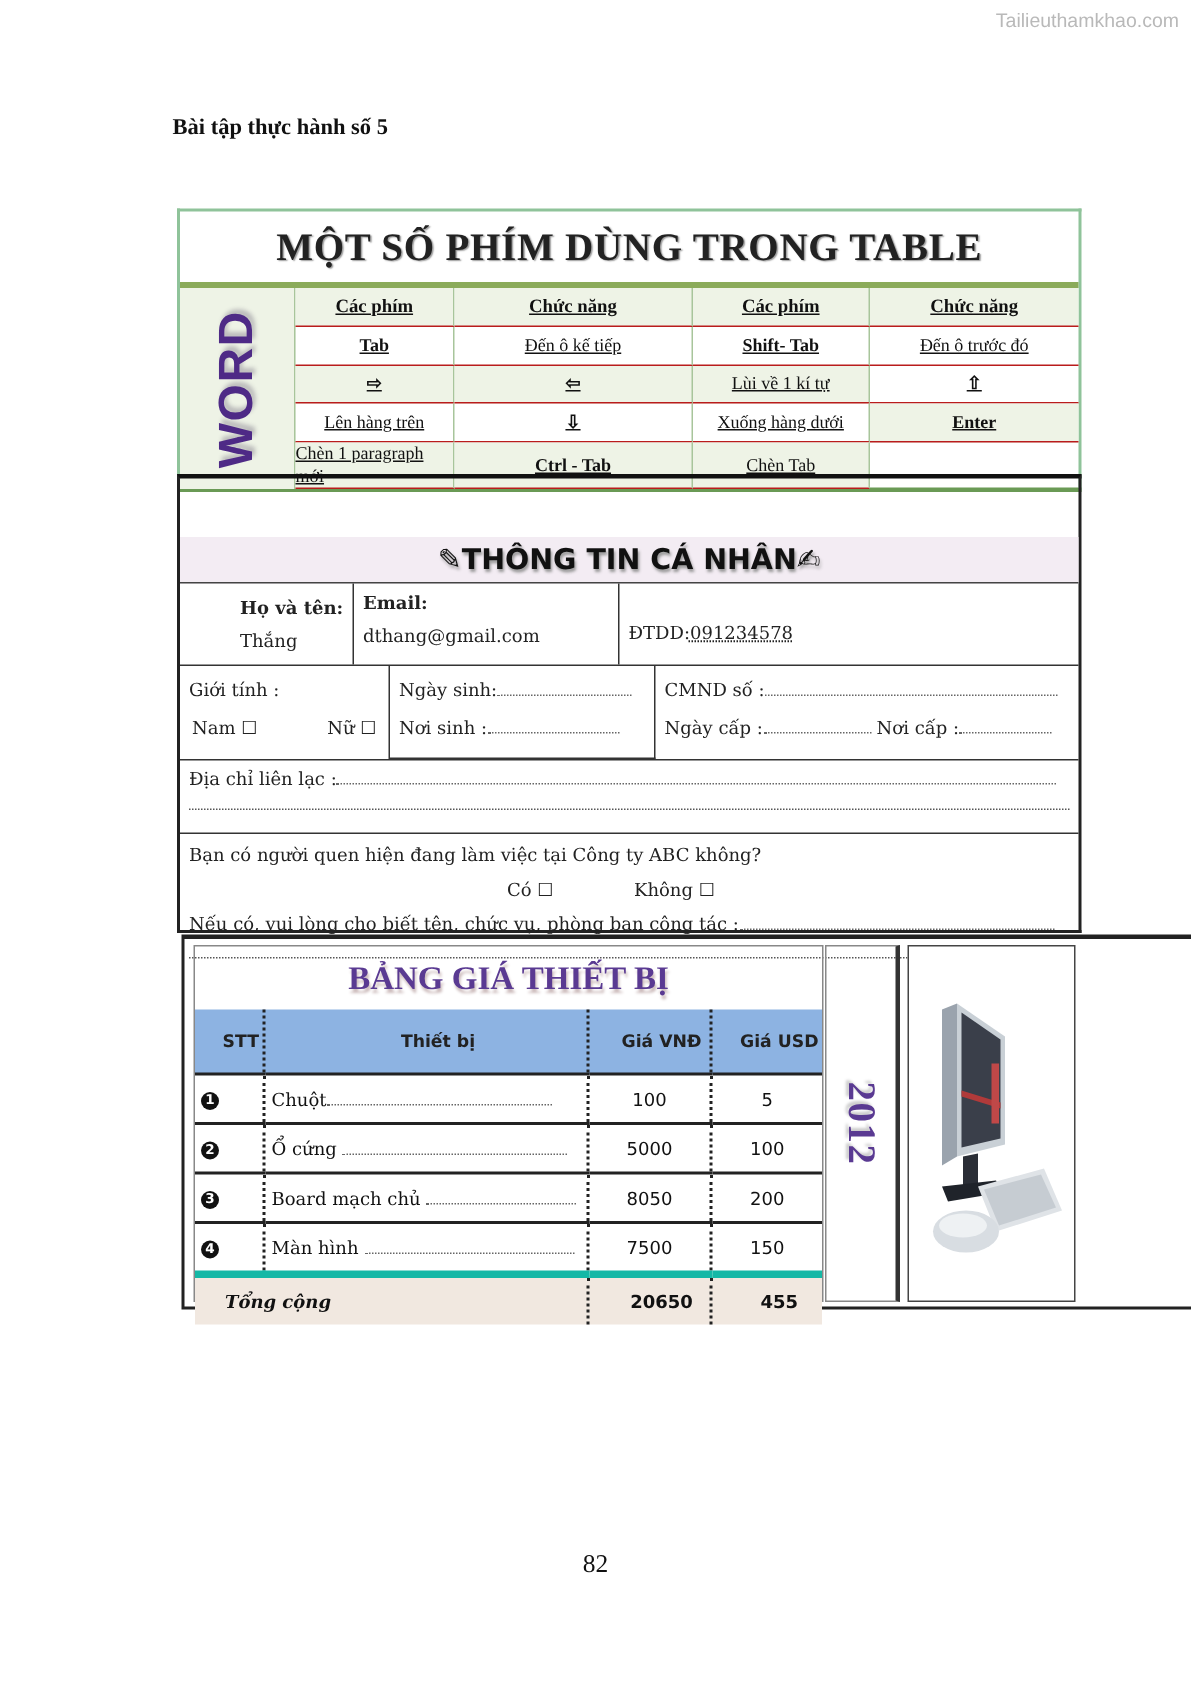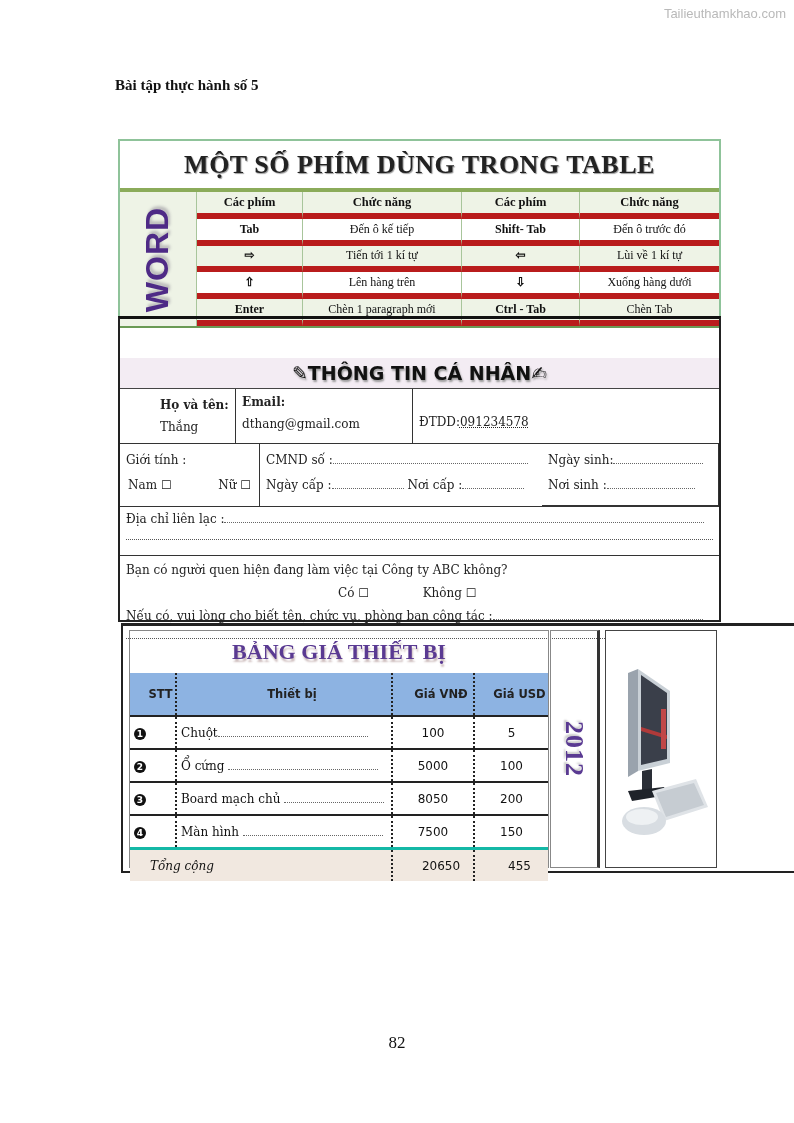--- a/index.html
+++ b/index.html
@@ -8,21 +8,21 @@
   .ex-title { position:absolute; left:115px; top:77px; font-size:15px; font-weight:bold; }
   .page-num { position:absolute; left:0; width:794px; top:1033px; text-align:center; font-size:17px; }
 
   
   .keys { position:absolute; left:118px; top:127px; width:603px; height:189px; border:2px solid #8fc39a; border-bottom:3px solid #6a9a55; box-sizing:border-box; background:#fff;margin-top:12px; }
   .keys-title { height:47px; border-bottom:4px solid #8bab5a; display:flex; align-items:center; justify-content:center; font-family:"Liberation Serif", serif; font-weight:bold; font-size:26px; letter-spacing:0.5px; color:#222; text-shadow:1px 1px 1px #999; }
   .keys-body { display:flex; height:134px; }
   .word-cell { width:76px; background:#eef3e6; border-right:1px solid #a8c59b; display:flex; align-items:center; justify-content:center; }
   .word-text { transform:rotate(-90deg); font-family:"Liberation Sans", sans-serif; font-weight:bold; font-size:32px; color:#4e2a86; text-shadow:3px 2px 3px #bbb; letter-spacing:1px; }
   .keys-grid { flex:1; display:grid; grid-template-columns:106px 159px 118px 1fr; grid-template-rows:repeat(5, 1fr); font-size:12px; }
-  .keys-grid > div { display:flex; align-items:center; justify-content:center; border-right:1px solid #a8c59b; border-bottom:6px solid #b91c1c; }
+  .keys-grid > div { display:flex; align-items:center; justify-content:center; border-right:1px solid #a8c59b; border-bottom:1px solid #b91c1c;text-decoration:underline; }
   .keys-grid > div:nth-child(4n) { border-right:none; }
   .keys-grid .hdr { background:#eef3e6; font-weight:bold; font-size:12.5px; }
   .keys-grid .alt { background:#eef3e6; }
   .keys-grid .b { font-weight:bold; }
 
   
   .info { position:absolute; left:118px; top:316px; width:603px; height:306px; border:2px solid #222; border-top:3px solid #111; box-sizing:border-box; font-family:"DejaVu Serif", serif; font-size:12px; color:#222; }
   .info-title { height:30px; background:#f3ecf3; border-bottom:1px solid #444; display:flex; align-items:center; justify-content:center; font-family:"DejaVu Sans", sans-serif; font-weight:bold; font-size:19px; color:#111; text-shadow:1px 2px 2px #999;margin-top:39px; }
   .row1 { display:flex; height:54px; border-bottom:1px solid #333; }
   .row1 > div { border-right:1px solid #333; padding:4px 6px; box-sizing:border-box; }
@@ -39,21 +39,21 @@
   .price-wrap { position:absolute; left:121px; top:623px; width:693px; height:250px; border:2px solid #222; border-top:3px solid #222; box-sizing:border-box; }
   .price { position:absolute; left:6px; top:4px; width:420px; height:238px; border:1px solid #888; box-sizing:border-box; }
   .price-title { height:42px; display:flex; align-items:center; justify-content:center; font-family:"Liberation Serif", serif; font-weight:bold; font-size:22px; color:#5a3a92; text-shadow:1px 3px 2px #cbb; }
   .ptable { width:100%; border-collapse:collapse; font-family:"DejaVu Sans", sans-serif; font-size:12px; }
   .ptable th { background:#8db3e2; height:40px; font-weight:bold; font-size:11.5px; color:#222; border-left:2px dotted #222;padding-left:17px; }
   .ptable th:first-child { border-left:none; }
   .ptable td { height:31px; border-top:2px solid #222; border-left:2px dotted #222; padding:0 4px; }
   .ptable td:first-child { border-left:none; }
   .ptable .num { text-align:center; font-weight:normal; }
   .ptable .name { font-family:"DejaVu Serif", serif; font-size:12px; white-space:nowrap; overflow:hidden; }
-  .ptable tr.total td { background:#f1e8e0; border-top:3px solid #14b8a6; font-weight:normal;padding-left:20px; }
+  .ptable tr.total td { background:#f1e8e0; border-top:5px solid #14b8a6; font-weight:bold;padding-left:20px; }
   .ptable tr.total td.tl { font-style:italic; font-family:"DejaVu Serif", serif; }
   .stt-icon { display:inline-block; width:12px; height:12px; border-radius:50%; background:#111; color:#fff; font-size:9px; line-height:12px; text-align:center; font-weight:bold; }
   .year-cell { position:absolute; left:427px; top:4px; width:50px; height:238px; border:1px solid #888; border-right:3px solid #333; box-sizing:border-box; display:flex; align-items:center; justify-content:center; }
   .year { transform:rotate(90deg); font-family:"Liberation Serif", serif; font-weight:bold; font-size:26px; color:#5a3a92; text-shadow:-2px 2px 2px #ccc; letter-spacing:1px; }
   .img-cell { position:absolute; left:482px; top:4px; width:112px; height:238px; border:1px solid #444; box-sizing:border-box; background:#fff; }
 </style>
 </head>
 <body>
 
 <div class="watermark">Tailieuthamkhao.com</div>
@@ -70,21 +70,20 @@
       <div class="hdr">Chức năng</div>
       <div class="hdr">Các phím</div>
       <div class="hdr">Chức năng</div>
 
       <div class="b">Tab</div>
       <div>Đến ô kế tiếp</div>
       <div class="b">Shift- Tab</div>
       <div>Đến ô trước đó</div>
 
       <div class="alt b">⇨</div>
-      <div class="alt">Tiến tới 1 kí tự</div>
       <div class="alt b">⇦</div>
       <div class="alt">Lùi về 1 kí tự</div>
 
       <div class="b">⇧</div>
       <div>Lên hàng trên</div>
       <div class="b">⇩</div>
       <div>Xuống hàng dưới</div>
 
       <div class="alt b">Enter</div>
       <div class="alt">Chèn 1 paragraph mới</div>
@@ -111,27 +110,27 @@
     </div>
   </div>
   <div class="row2">
     <div style="width:140px; border-right:1px solid #333;">
       <div class="line">Giới tính :</div>
       <div class="line" style="display:flex; justify-content:space-between; padding:0 2px;">
         <span><span>Nam</span> <span>☐</span></span>
         <span><span>Nữ</span> <span>☐</span></span>
       </div>
     </div>
+    <div style="width:177px; border-right:1px solid #333; border-bottom:1px solid #333;">
+      <div class="line"><span>Ngày sinh:</span><span class="dots" style="width:90px;"></span></div>
+      <div class="line"><span>Nơi sinh :</span><span class="dots" style="width:88px;"></span></div>
+    </div>
     <div style="flex:1;">
       <div class="line"><span>CMND số :</span><span class="dots" style="width:195px;"></span></div>
       <div class="line"><span>Ngày cấp :</span><span class="dots" style="width:72px;"></span> <span>Nơi cấp :</span><span class="dots" style="width:62px;"></span></div>
-    </div>
-    <div style="width:177px; border-right:1px solid #333; border-bottom:1px solid #333;">
-      <div class="line"><span>Ngày sinh:</span><span class="dots" style="width:90px;"></span></div>
-      <div class="line"><span>Nơi sinh :</span><span class="dots" style="width:88px;"></span></div>
     </div>
   </div>
   <div class="addr">
     <div class="line" style="line-height:20px;"><span>Địa chỉ liên lạc :</span><span class="dots" style="width:480px;"></span></div>
     <div class="fill-line"></div>
   </div>
   <div class="know">
     <div class="line" style="line-height:24px;">Bạn có người quen hiện đang làm việc tại  Công ty ABC không?</div>
     <div class="line" style="line-height:22px; padding-left:212px;">
       <span><span>Có</span> <span>☐</span></span>

